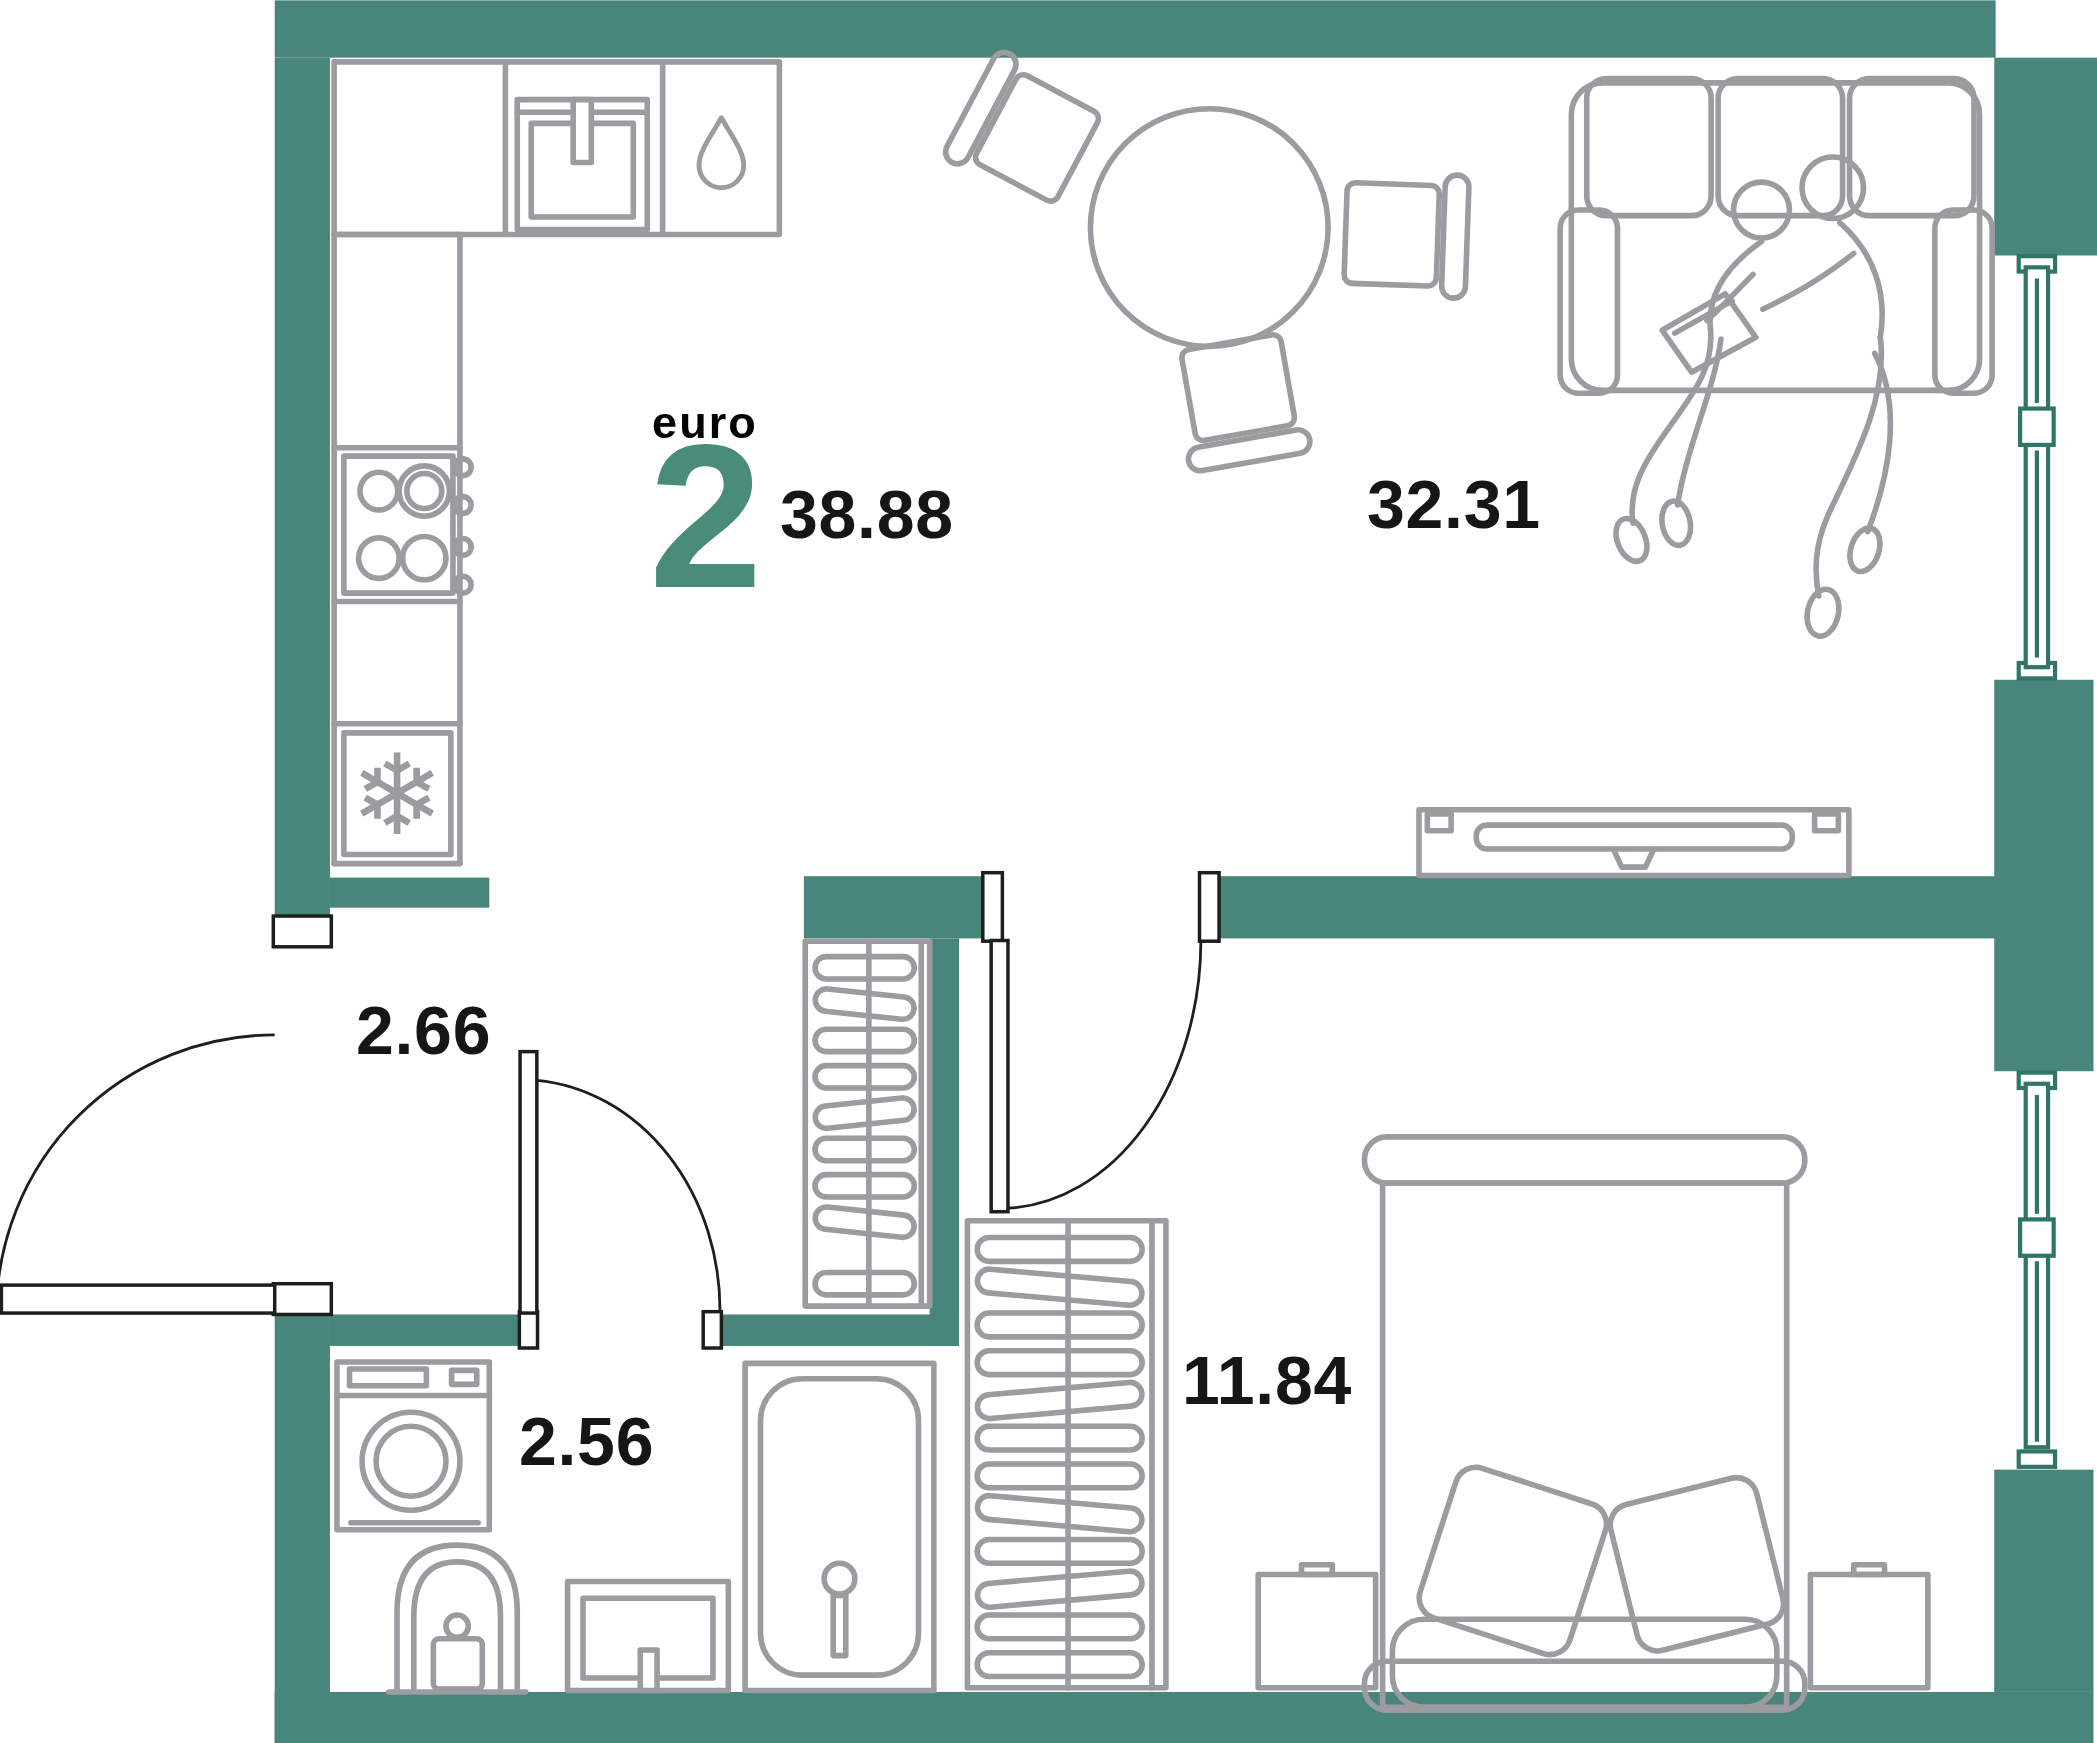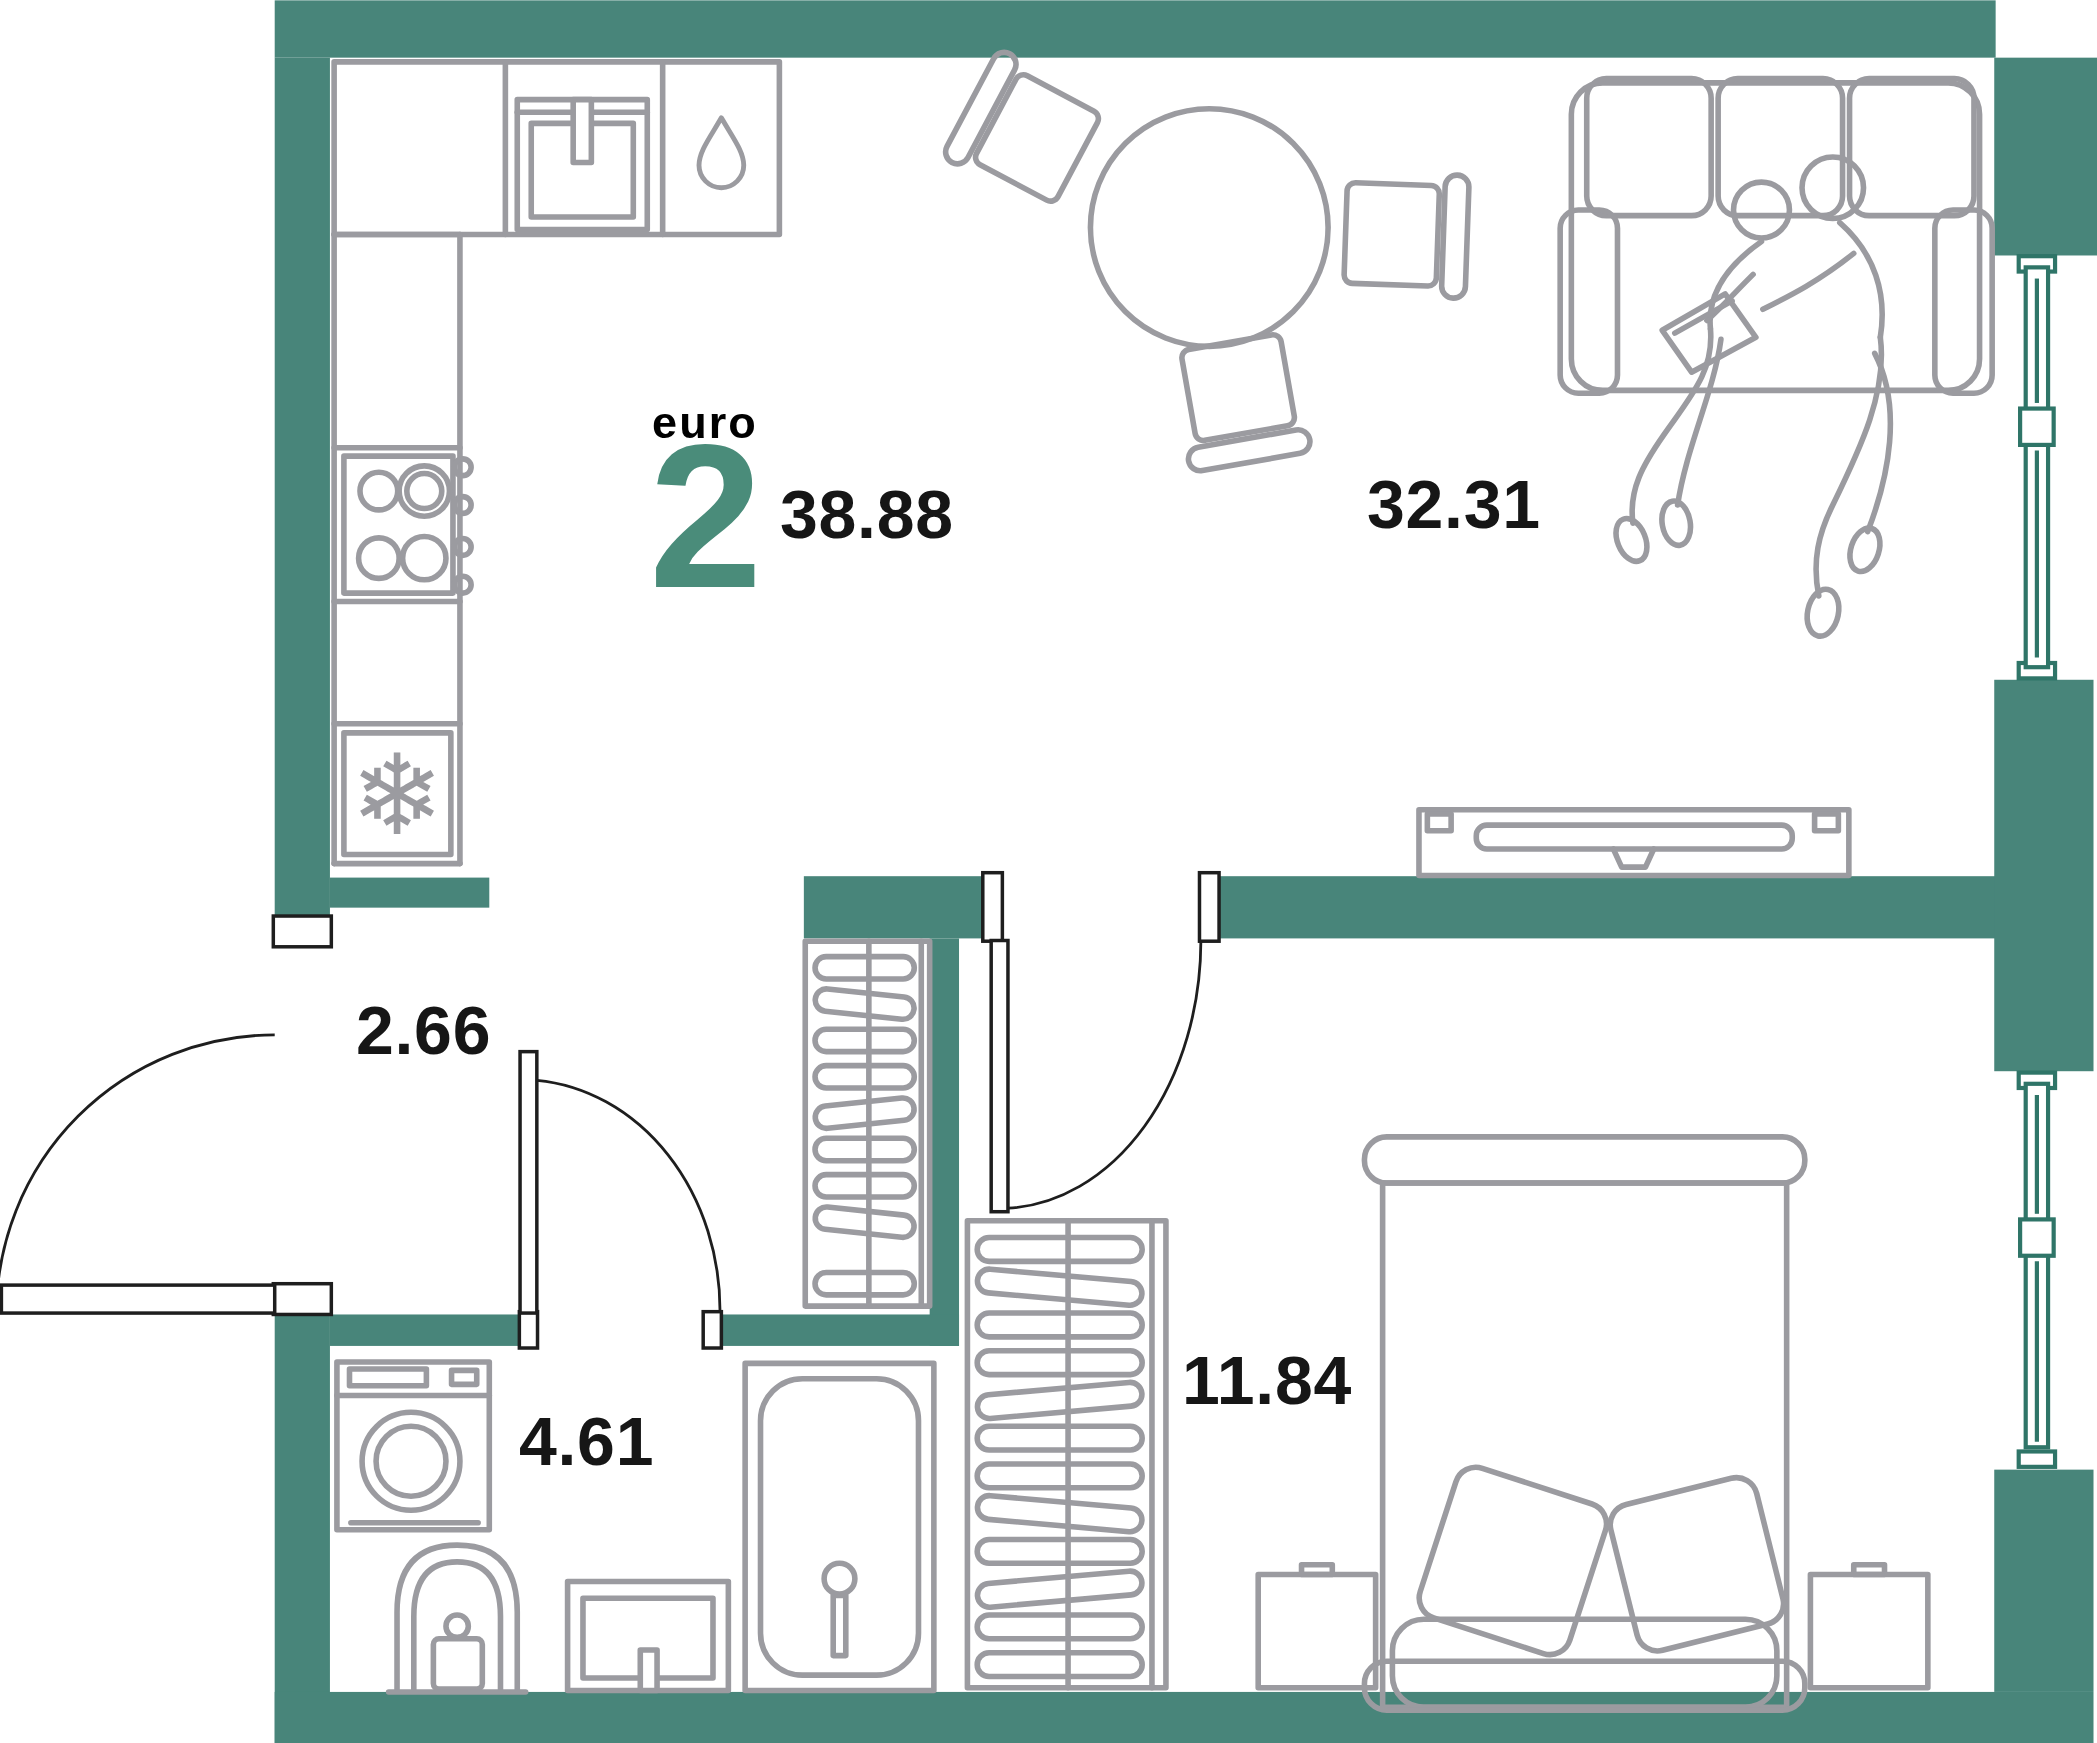--- a/index.html
+++ b/index.html
@@ -254,16 +254,16 @@
     </g>
   </g>
 </svg>
 
   <div class="label label-euro" style="left:652px;top:400px;">euro</div>
   <div class="label label-big2" style="left:649px;top:414px;">2</div>
   <div class="label label-num" style="left:742px;top:480px;margin-left:38px;">38.88</div>
 
   <div class="label label-num" style="left:1367px;top:470px;">32.31</div>
   <div class="label label-num" style="left:356px;top:996px;">2.66</div>
-  <div class="label label-num" style="left:519px;top:1407px;">4.61</div>
+  <div class="label label-num" style="left:519px;top:1407px;">2.56</div>
   <div class="label label-num" style="left:1182px;top:1346px;">11.84</div>
 </div>
 
 
 </body></html>

